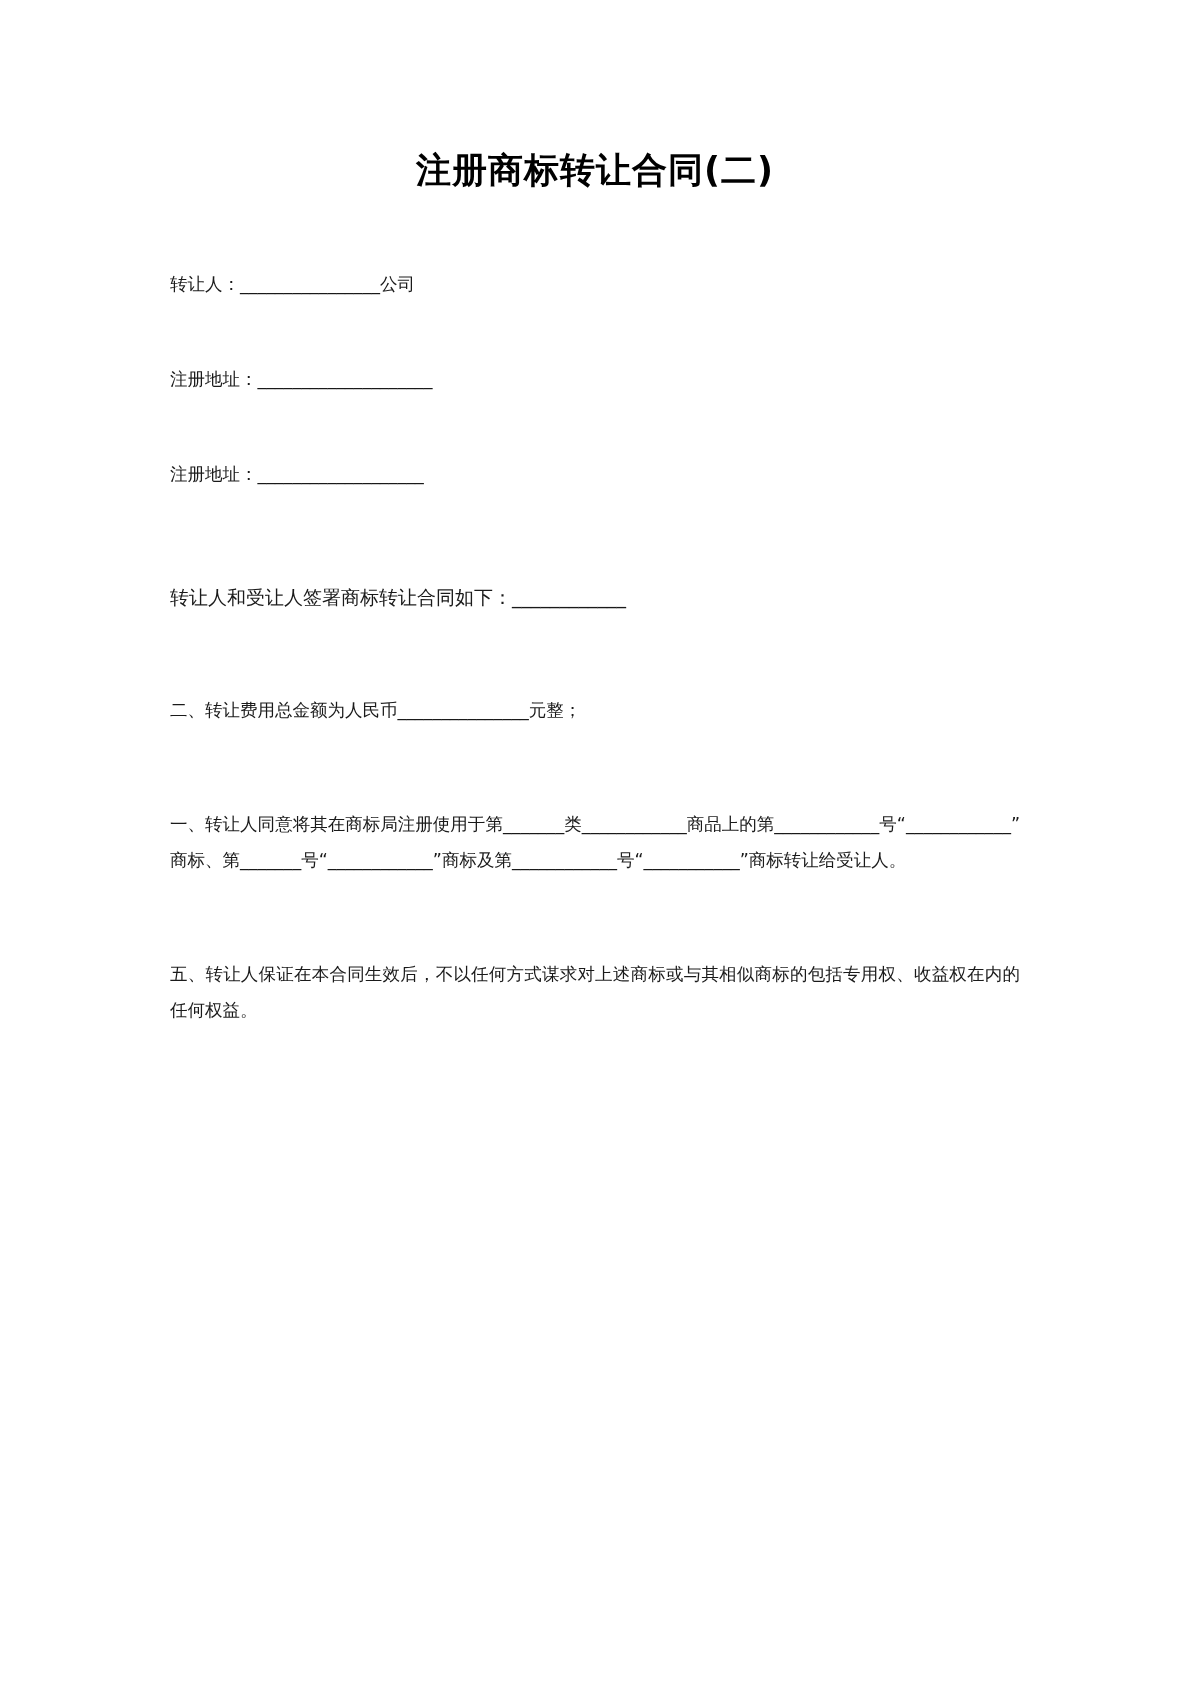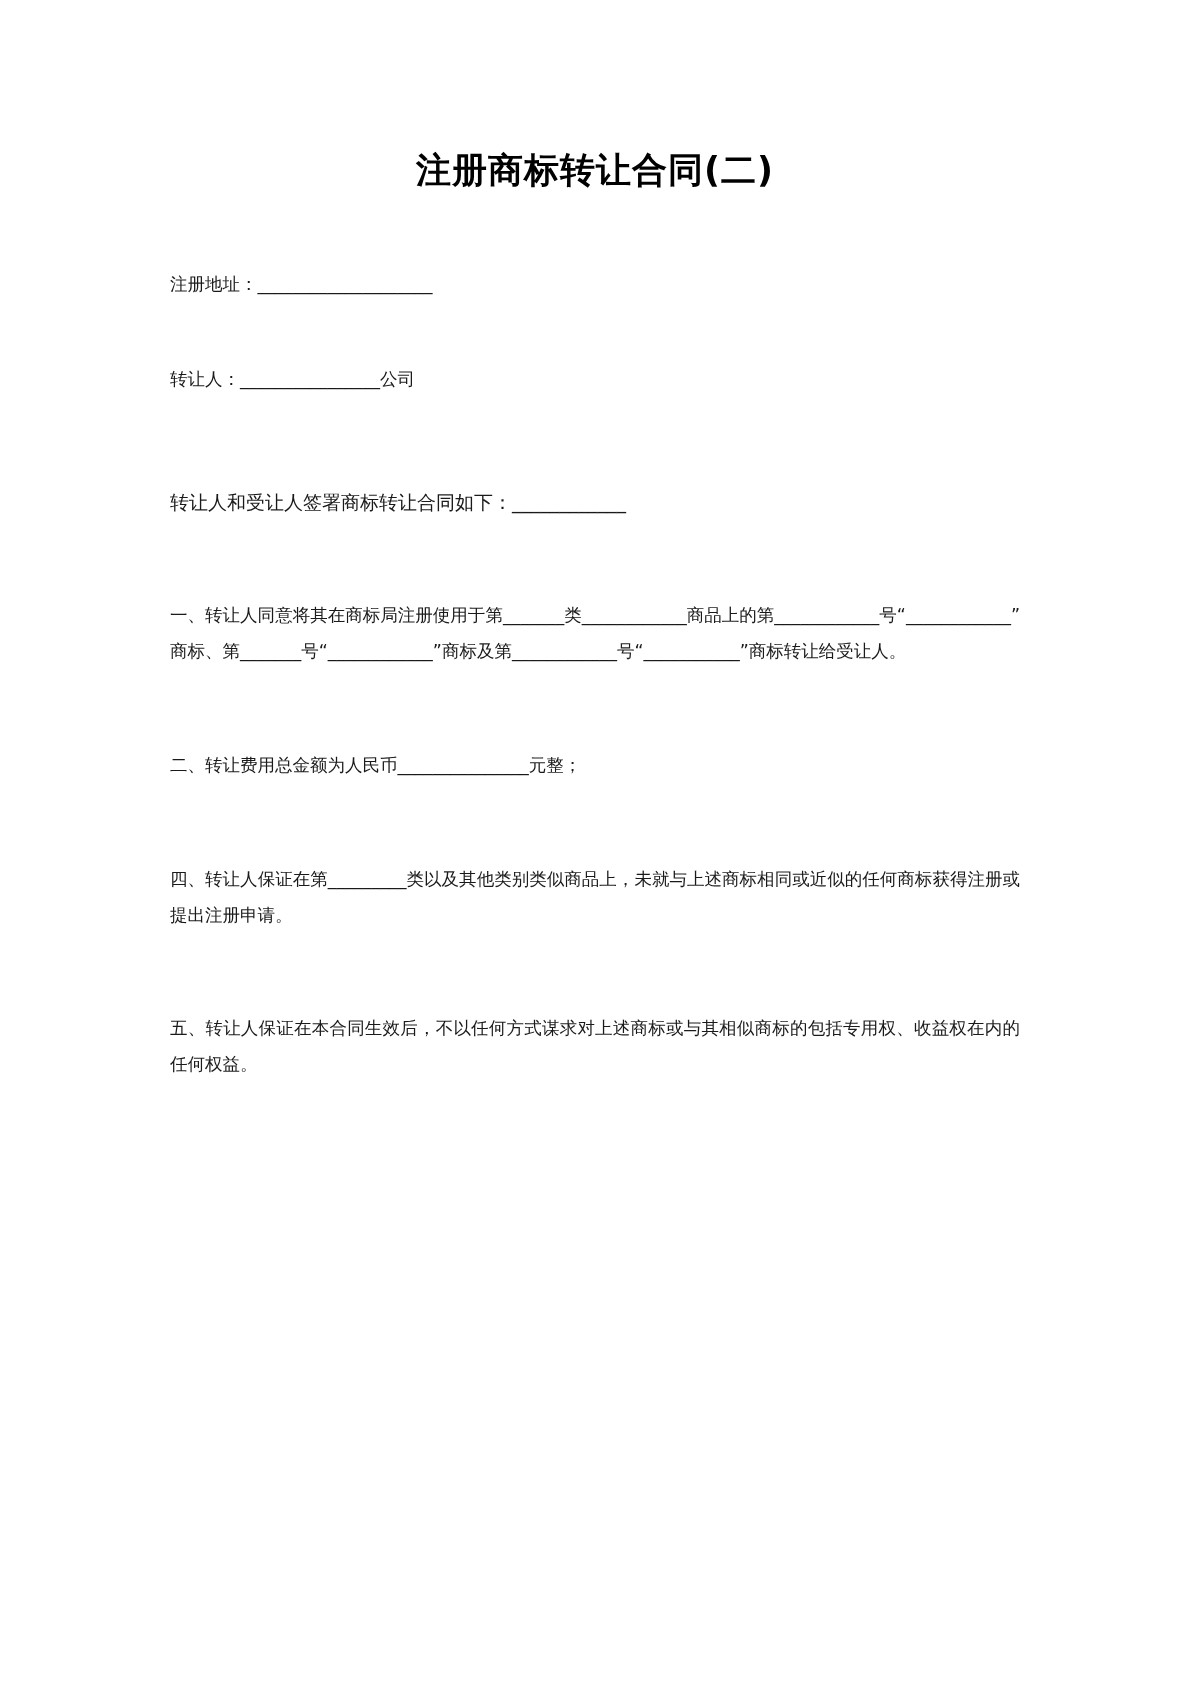--- a/index.html
+++ b/index.html
@@ -55,35 +55,37 @@
   }
 </style>
 </head>
 <body>
 
 <div class="page">
 
   <h1 class="doc-title">注册商标转让合同(二)</h1>
 
   <div class="block party-line">
+    <span>转让人：</span><span>________________</span><span>公司</span>
+  </div>
+
+  <div class="block party-line">
     <span>注册地址：</span><span>____________________</span><span></span>
   </div>
 
+
   <div class="block party-line">
-    <span>转让人：</span><span>________________</span><span>公司</span>
+    <span>注册地址：</span><span>___________________</span><span></span>
   </div>
-
-
 
   <div class="block gap-lg">
     <span>转让人和受让人签署商标转让合同如下：</span><span>____________</span>
   </div>
 
+  <p class="block clause">二、转让费用总金额为人民币_______________元整；</p>
+
   <p class="block clause">一、转让人同意将其在商标局注册使用于第_______类____________商品上的第____________号“____________”商标、第_______号“____________”商标及第____________号“___________”商标转让给受让人。</p>
 
-  <p class="block clause">二、转让费用总金额为人民币_______________元整；</p>
 
-
-  <p class="block clause">四、转让人保证在第_________类以及其他类别类似商品上，未就与上述商标相同或近似的任何商标获得注册或提出注册申请。</p>
 
   <p class="block clause">五、转让人保证在本合同生效后，不以任何方式谋求对上述商标或与其相似商标的包括专用权、收益权在内的任何权益。</p>
 
 </div>
 
 </body></html>

